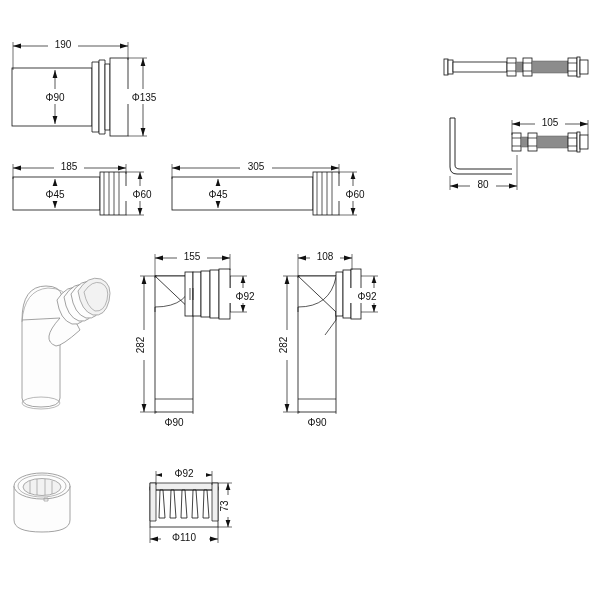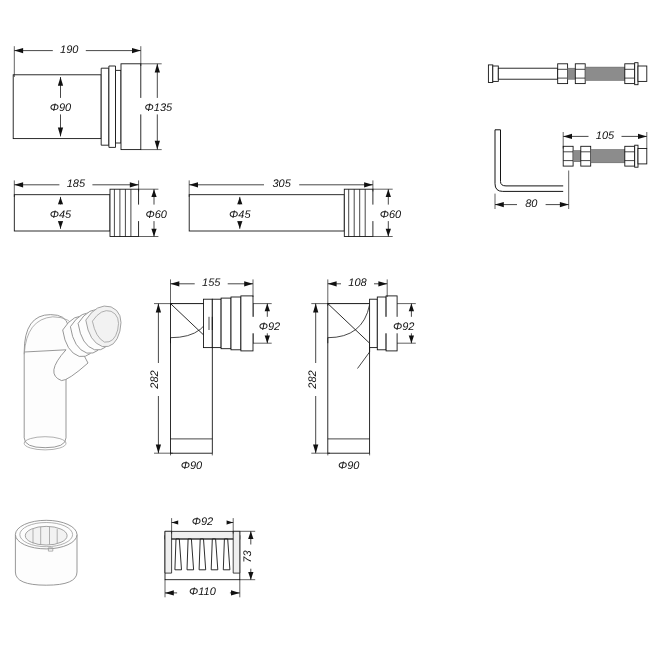--- a/index.html
+++ b/index.html
@@ -3,21 +3,21 @@
 <meta charset="utf-8">
 <style>
   html,body{margin:0;padding:0;background:#ffffff;}
   body{
     width:600px;height:600px;
     font-family:"Liberation Sans", sans-serif;
     color:#1a1a1a;
     overflow:hidden;
     position:relative;
   }
-  #sheet{position:absolute;inset:0;width:600px;height:600px;font-style:italic;}
+  #sheet{position:absolute;inset:0;width:600px;height:600px;}
   .dim-text{
     font-family:"Liberation Sans", sans-serif;
     font-size:10px;
     fill:#111111;
   }
   svg text{user-select:none;}
   .ln{stroke:#111111;fill:none;}
   .thin{stroke-width:0.7;}
   .med{stroke-width:0.9;}
   .ext{stroke:#111111;stroke-width:0.6;fill:none;}

